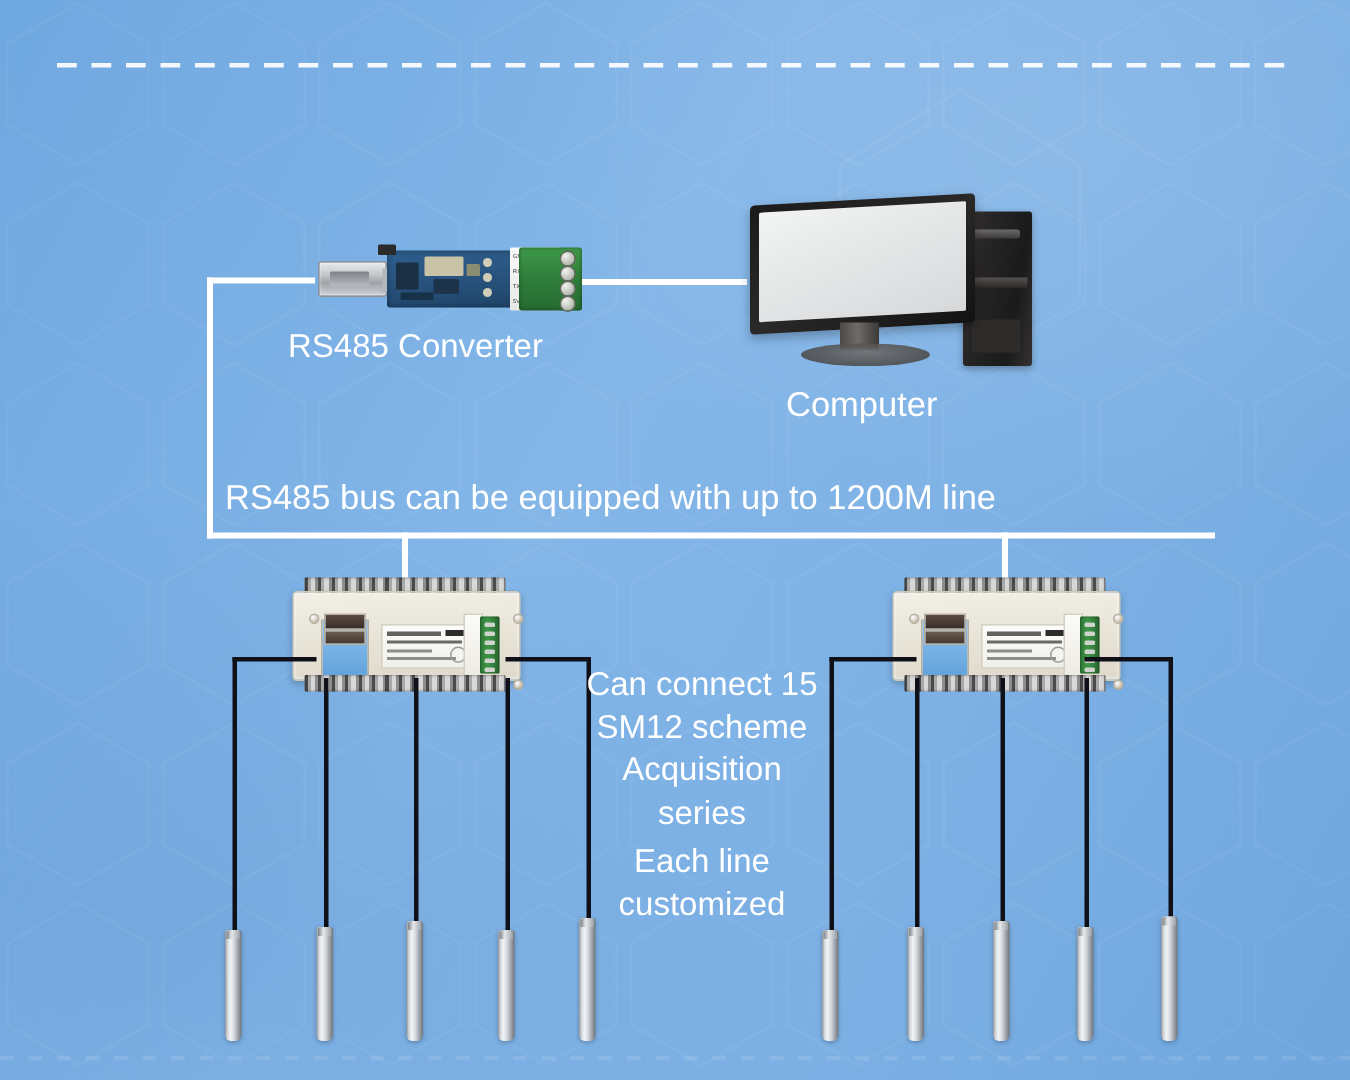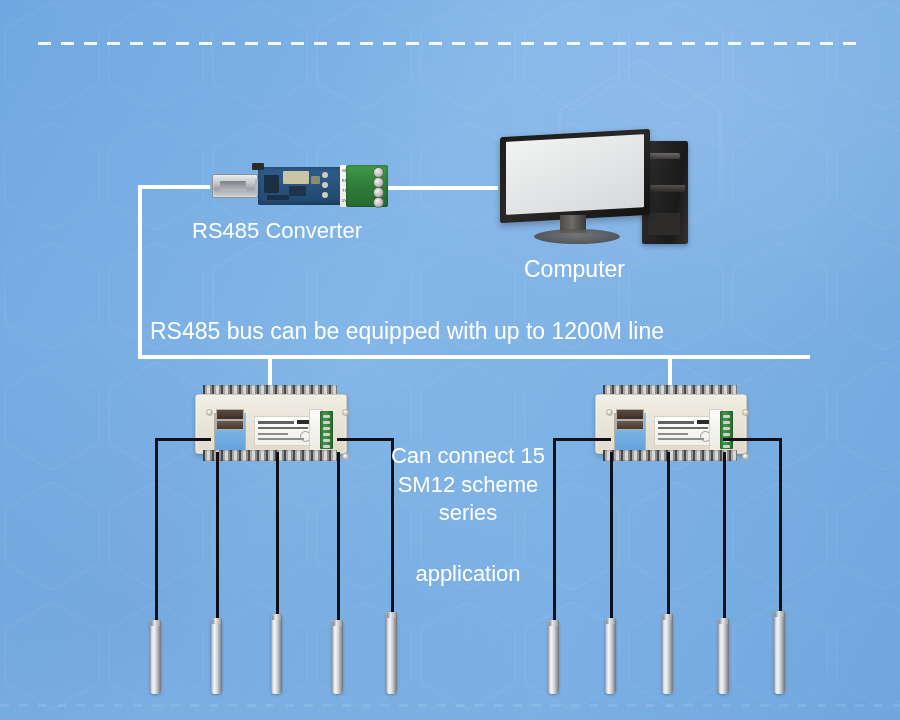--- a/index.html
+++ b/index.html
@@ -390,21 +390,23 @@
 
   <div class="probe" style="left:548px;top:620px;height:74px;"></div>
   <div class="probe" style="left:605px;top:618px;height:76px;"></div>
   <div class="probe" style="left:662px;top:614px;height:80px;"></div>
   <div class="probe" style="left:718px;top:618px;height:76px;"></div>
   <div class="probe" style="left:774px;top:611px;height:83px;"></div>
 
   <div class="blocktext txt-connect">
     <div>Can connect 15</div>
     <div>SM12 scheme</div>
+    <div>Acquisition</div>
     <div>series</div>
   </div>
 
   <div class="blocktext txt-custom">
-    <div>application</div>
+    <div>Each line</div>
+    <div>customized</div>
   </div>
 
   <div class="wm"></div>
 </div>
 
 </body></html>

